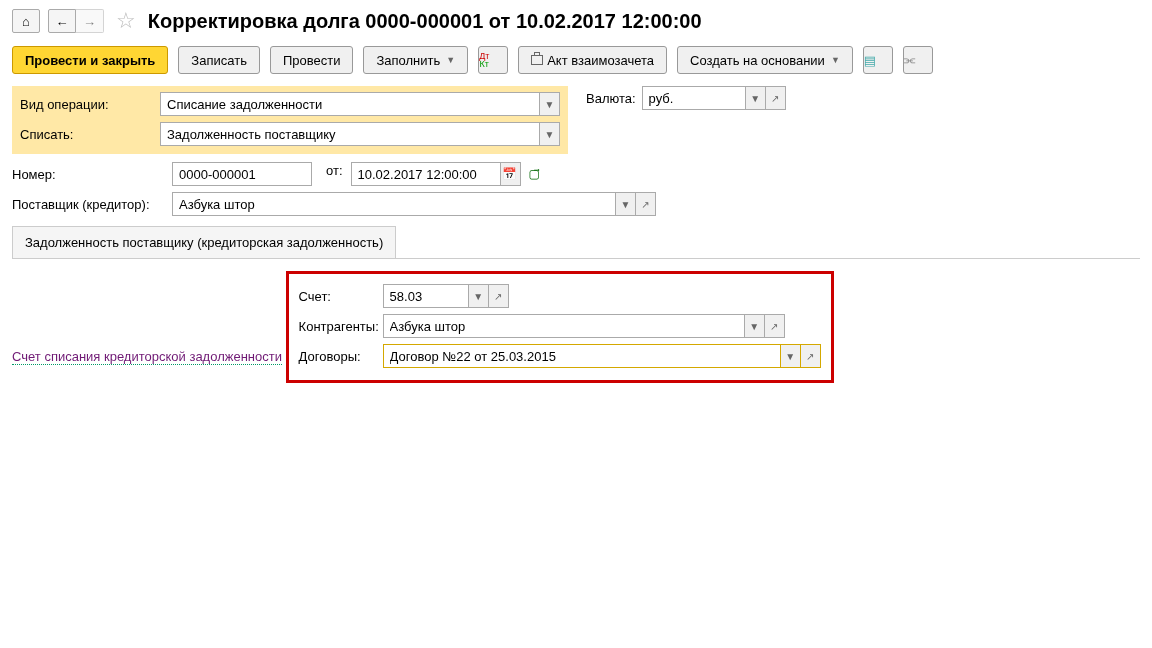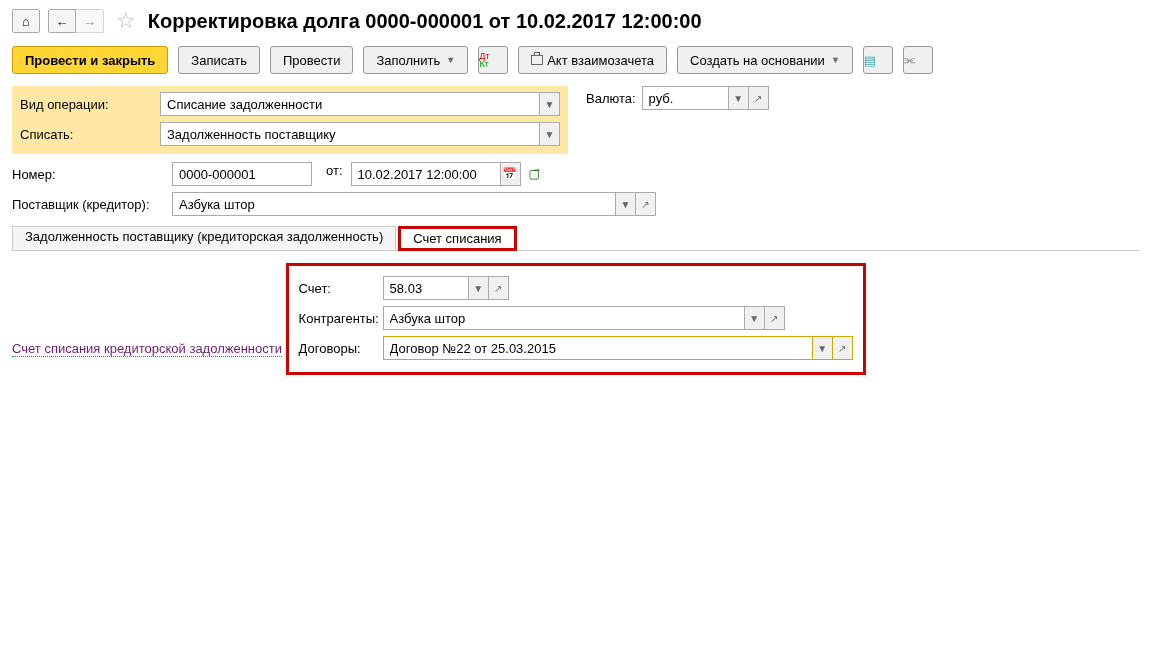--- a/index.html
+++ b/index.html
@@ -20,21 +20,21 @@
 .form-row { display: flex; align-items: center; margin-bottom: 6px; }
 .form-row:last-child { margin-bottom: 0; }
 .lbl { font-size: 13px; }
 .input-wrap { display: flex; }
 .input-wrap input { height: 24px; border: 1px solid #aaa; padding: 4px 6px; font-size: 13px; background: #fff; }
 .mini-btn { width: 20px; height: 24px; border: 1px solid #aaa; border-left: none; background: #f0f0f0; display: inline-flex; align-items: center; justify-content: center; cursor: pointer; font-size: 10px; color: #666; }
 .currency-row { display: inline-flex; align-items: center; margin-left: 18px; }
 .top-line { display: flex; align-items: flex-start; }
 .plain-rows { margin-bottom: 10px; }
 .tabs { display: flex; border-bottom: 1px solid #ccc; margin-bottom: 12px; }
-.tab { padding: 2px 12px; border: 1px solid #ccc; border-bottom: none; background: #f5f5f5; cursor: pointer; font-size: 13px; margin-right: 2px; }
+.tab { padding: 8px 12px; border: 1px solid #ccc; border-bottom: none; background: #f5f5f5; cursor: pointer; font-size: 13px; margin-right: 2px; }
 .tab.active { background: #fff; border-bottom: 1px solid #fff; margin-bottom: -1px; }
 .red-box-tab { border: 3px solid #cc0000 !important; }
 .section-title { color: #701a75; border-bottom: 1px dotted #009966; display: inline-block; margin-bottom: 8px; font-size: 13px; }
 .redbox { border: 3px solid #cc0000; padding: 10px 10px 12px 10px; display: inline-block; }
 .yellow-border input, .yellow-border .mini-btn { border-color: #d4a800; }
 .yellow-border .mini-btn { border-left: none; }
 .printer-icon { display: inline-block; width: 12px; height: 10px; border: 1px solid #666; position: relative; }
 .printer-icon::before { content: ""; position: absolute; top: -4px; left: 2px; right: 2px; height: 3px; border: 1px solid #666; border-bottom: none; }
 .dtkt { font-size: 9px; line-height: 8px; }
 .dtkt .d { color: #cc0000; }
@@ -105,21 +105,21 @@
         <input type="text" style="width: 380px;" value="Задолженность поставщику">
         <div class="mini-btn">
             <span>▼</span>
           </div>
       </div>
     </div>
   </div>
   <div class="currency-row">
     <div class="lbl" style="margin-right:6px;">Валюта:</div>
     <div class="input-wrap">
-      <input type="text" style="width: 87px;" value="руб.">
+      <input type="text" style="width: 104px;" value="руб.">
       <div class="mini-btn">
           <span>▼</span>
         </div>
       <div class="mini-btn">
           <span>↗</span>
         </div>
     </div>
   </div>
 </div>
 
@@ -147,21 +147,20 @@
         </div>
       <div class="mini-btn">
           <span>↗</span>
         </div>
     </div>
   </div>
 </div>
 
 <div class="tabs">
   <div class="tab">Задолженность поставщику (кредиторская задолженность)</div>
-  <div class="tab active red-box-tab">Счет списания</div>
 </div>
 
 <div>
   <div class="section-title">Счет списания кредиторской задолженности</div>
 
   <div class="redbox">
     <div class="form-row">
       <div class="lbl" style="width:84px;">Счет:</div>
       <div class="input-wrap">
         <input type="text" style="width: 86px;" value="58.03">
@@ -181,21 +180,21 @@
             <span>▼</span>
           </div>
         <div class="mini-btn">
             <span>↗</span>
           </div>
       </div>
     </div>
     <div class="form-row yellow-border">
       <div class="lbl" style="width:84px;">Договоры:</div>
       <div class="input-wrap">
-        <input type="text" style="width: 430px; border-width: 1px;" value="Договор №22 от 25.03.2015">
+        <input type="text" style="width: 398px; border-width: 1px;" value="Договор №22 от 25.03.2015">
         <div class="mini-btn">
             <span>▼</span>
           </div>
         <div class="mini-btn">
             <span>↗</span>
           </div>
       </div>
     </div>
   </div>
 </div>

